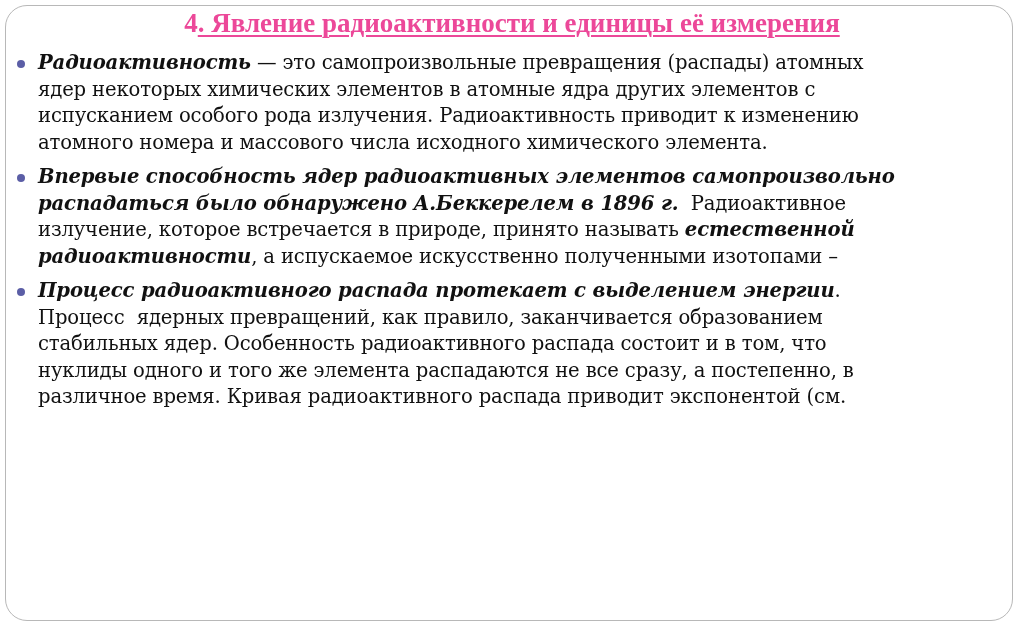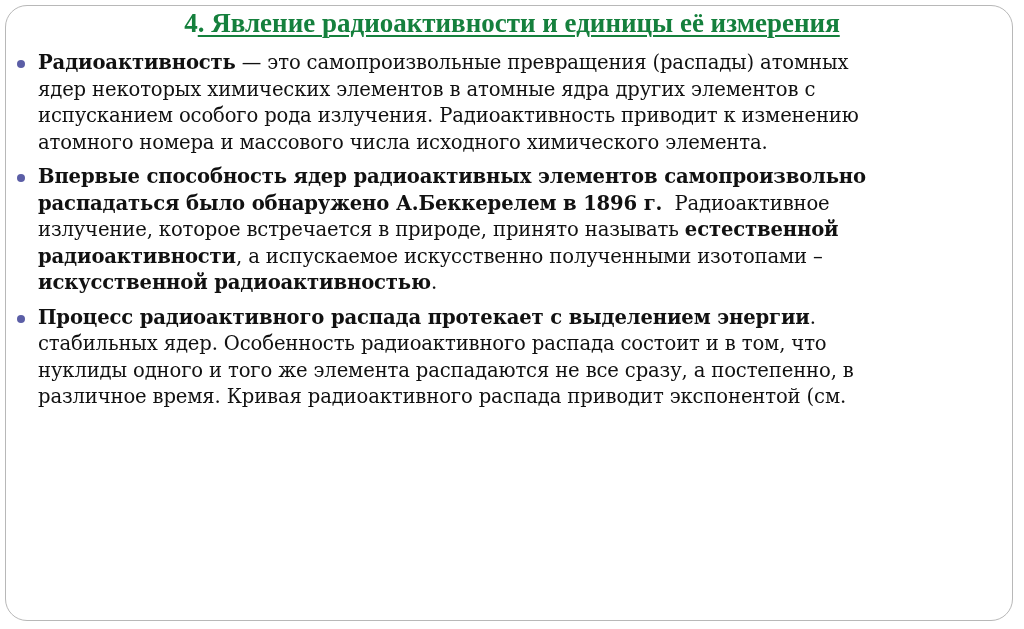--- a/index.html
+++ b/index.html
@@ -27,21 +27,21 @@
   }
   .slide-title {
     position: absolute;
     left: 0;
     top: 6px;
     width: 1024px;
     text-align: center;
     font-family: "Liberation Serif", "DejaVu Serif", serif;
     font-weight: bold;
     font-size: 27px;
-    color: #15803d;
+    color: #ec4899;
     line-height: 34px;
     white-space: nowrap;
   }
   .slide-title .title-underlined {
     text-decoration: underline;
     text-decoration-thickness: 2px;
     text-underline-offset: 3px;
   }
   .content {
     position: absolute;
@@ -63,20 +63,21 @@
     position: absolute;
     left: 3px;
     top: 10px;
     width: 8px;
     height: 8px;
     border-radius: 50%;
     background: #5b5ea6;
   }
   .bi {
     font-weight: bold;
+    font-style: italic;
     text-align: center;
   }
   .line {
     display: block;
     white-space: nowrap;
   }
 </style>
 </head>
 <body>
 
@@ -111,29 +112,29 @@
     </span>
     <span class="line">
       <span class="bi">распадаться было обнаружено А.Беккерелем в 1896 г.</span><span style="white-space:pre">  Радиоактивное</span>
     </span>
     <span class="line">
       <span>излучение, которое встречается в природе, принято называть </span><span class="bi">естественной</span>
     </span>
     <span class="line">
       <span class="bi">радиоактивности</span><span>, а испускаемое искусственно полученными изотопами –</span>
     </span>
-    <span class="line">
-      <span class="bi">искусственной радиоактивностью</span><span>.</span>
-    </span>
   </div>
 
   <div class="bullet-item">
     <span class="bullet-dot"></span>
     <span class="line">
       <span class="bi">Процесс радиоактивного распада протекает с выделением энергии</span><span>.</span>
+    </span>
+    <span class="line">
+      <span style="white-space:pre">Процесс  ядерных превращений, как правило, заканчивается образованием</span>
     </span>
     <span class="line">
       <span>стабильных ядер. Особенность радиоактивного распада состоит и в том, что</span>
     </span>
     <span class="line">
       <span>нуклиды одного и того же элемента распадаются не все сразу, а постепенно, в</span>
     </span>
     <span class="line">
       <span>различное время. Кривая радиоактивного распада приводит экспонентой (см.</span>
     </span>

